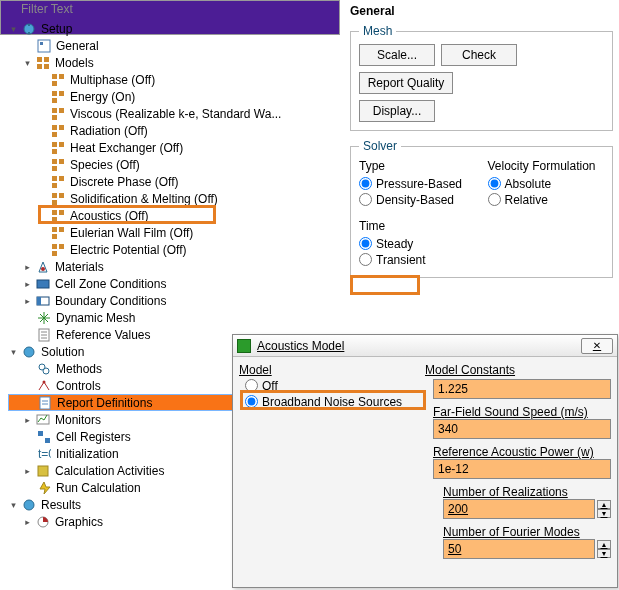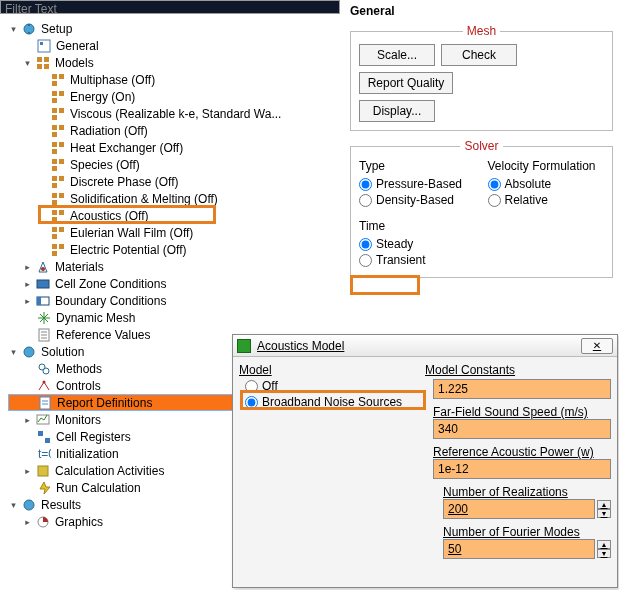--- a/index.html
+++ b/index.html
@@ -1,32 +1,32 @@
 <!DOCTYPE html>
 <html><head>
 <meta charset="utf-8">
 <style>
   * { box-sizing: border-box; font-family: "Segoe UI", Tahoma, sans-serif; font-size: 12px; }
   body { margin:0; background:#fff; width:619px; height:590px; position:relative; overflow:hidden; }
-  .filter { position:absolute; left:0; top:0; width:340px; height:14px; border:1px solid #999; background:#0f172a; color:#888; padding:1px 4px; }
+  .filter { position:absolute; left:0; top:0; width:340px; height:35px; border:1px solid #999; background:#4c1d95; color:#888; padding:1px 20px; }
   .tree { position:absolute; left:0; top:18px; width:340px; padding:2px 0 2px 8px; }
   .row { display:flex; align-items:center; height:17px; white-space:nowrap; overflow:hidden; }
   .row span.txt { padding-left:2px; }
   .row.selected { background:#f97316; border:1px solid #7ab7ff; height:17px; }
   .exp { width:11px; height:11px; display:inline-flex; align-items:center; justify-content:center; color:#555; font-size:9px; margin-right:2px; }
   .sp { display:inline-block; width:14px; }
   .ic { width:16px; height:16px; display:inline-flex; align-items:center; justify-content:center; margin-right:2px; }
 
   .right { position:absolute; left:344px; top:0; width:275px; }
   .hdr { font-weight:bold; padding:4px 6px 2px 6px; }
   fieldset { border:1px solid #bbb; margin:4px 6px 8px 6px; padding:6px 8px 8px 8px; }
-  legend { color:#b91c1c; padding:0 4px;text-align:center; }
+  legend { color:#0c4a6e; padding:0 4px; }
   .btnrow { display:flex; gap:6px; flex-wrap:wrap; }
   button.win { border:1px solid #8a8a8a; background:#f4f4f4; height:22px; min-width:76px; text-align:center; }
-  .radio { display:flex; align-items:flex-end; gap:4px; margin:2px 0; }
+  .radio { display:flex; align-items:flex-start; gap:4px; margin:2px 0; }
   .radio input { margin:0; }
   .cols { display:flex; gap:12px; }
   .col { flex:1; }
   .label { margin-bottom:4px; }
 
   
   .hl { position:absolute; border:3px solid #e67e22; pointer-events:none; }
 
   
   .dlg { position:absolute; left:232px; top:334px; width:386px; height:254px; border:1px solid #888; background:#f4f4f4; box-shadow:2px 2px 4px rgba(0,0,0,.2);text-decoration:underline; }

